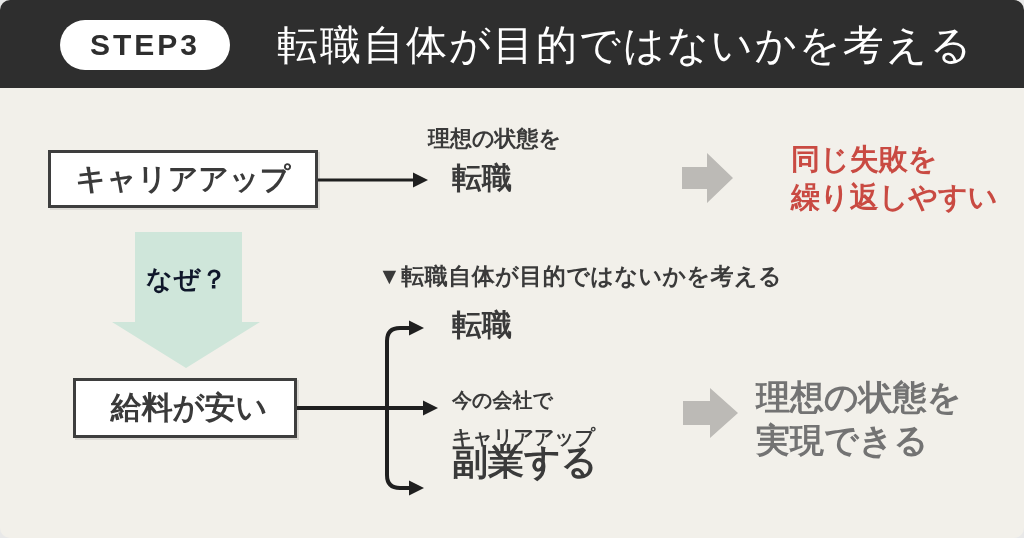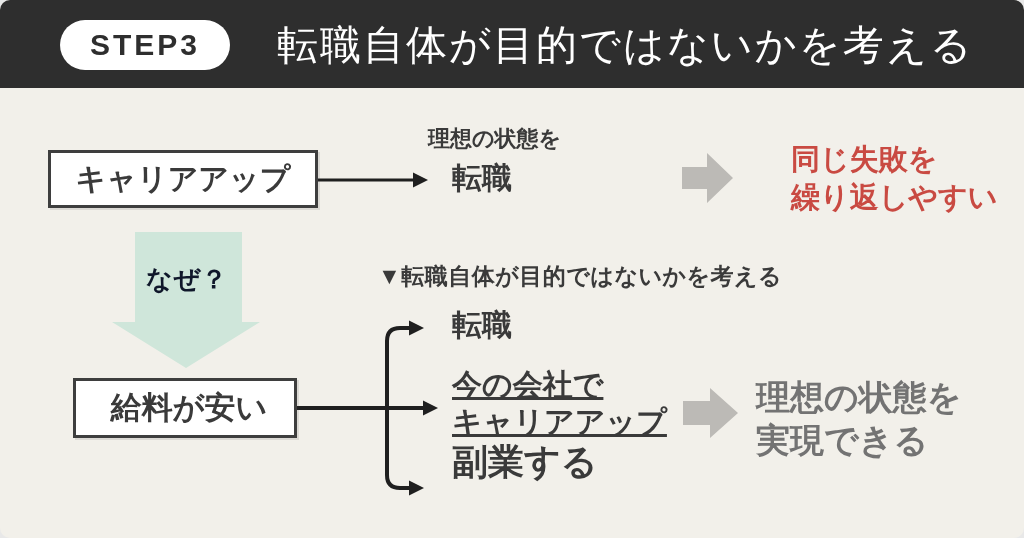--- a/index.html
+++ b/index.html
@@ -79,21 +79,21 @@
   }
   .qualifier { left: 428px; top: 126px; font-size: 22px; }
   .action-top { left: 452px; top: 160px; font-size: 30px; }
   .result-red { left: 750px; top: 140px; font-size: 29px; line-height: 38px; color: #c94a42; margin-left: 41px; }
   .why-label {
     left: 135px; top: 264px; width: 104px;
     text-align: center; font-size: 26px; color: #0f172a; letter-spacing: 1px;
   }
   .section-label { left: 378px; top: 262px; font-size: 23px; letter-spacing: 0.5px; }
   .option-1 { left: 452px; top: 307px; font-size: 30px; }
-  .option-2 { left: 452px; top: 366px; font-size: 30px; line-height: 37px; text-decoration: underline; }
+  .option-2 { left: 452px; top: 382px; font-size: 20px; line-height: 37px; }
   .option-3 { left: 452px; top: 440px; font-size: 36px; }
   .result-green { left: 756px; top: 376px; font-size: 34px; line-height: 43px; color: #737373; }
 </style>
 </head>
 <body>
 
 <div class="canvas">
 
   <div class="header">
     <span class="step-badge">STEP3</span>

